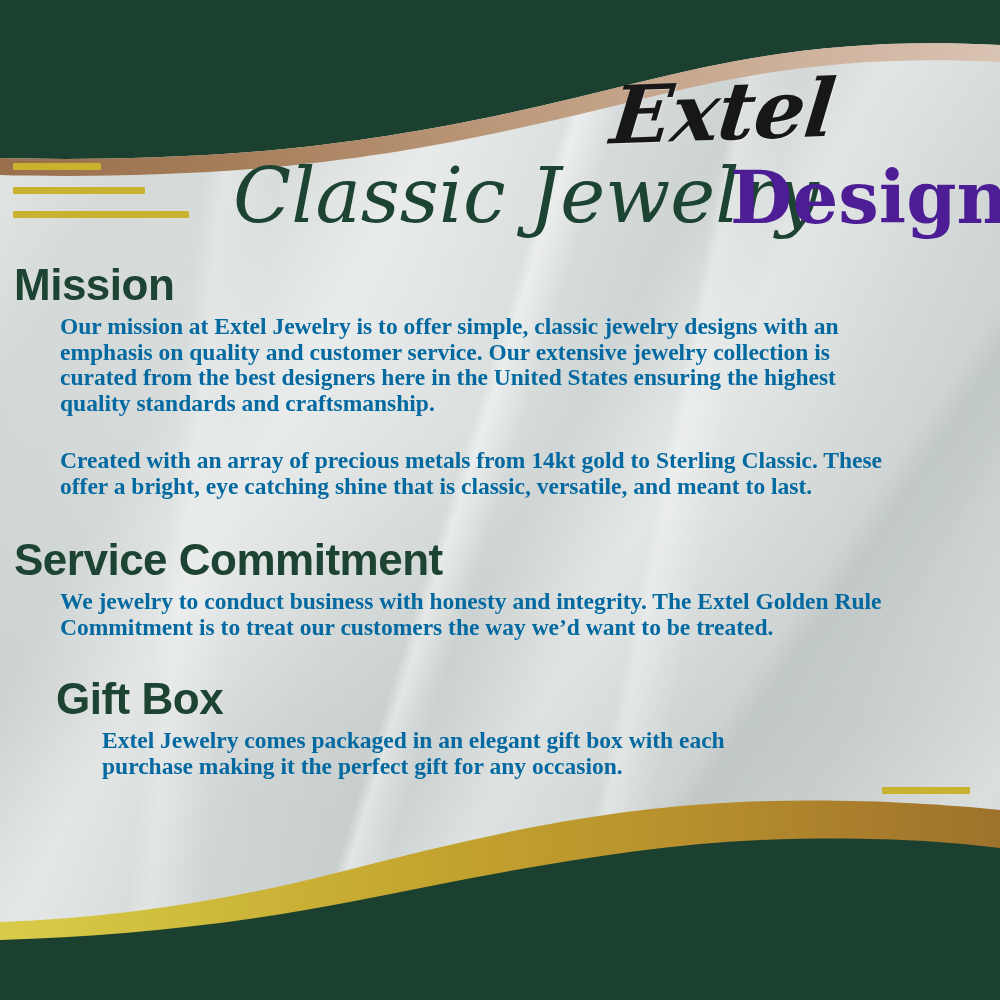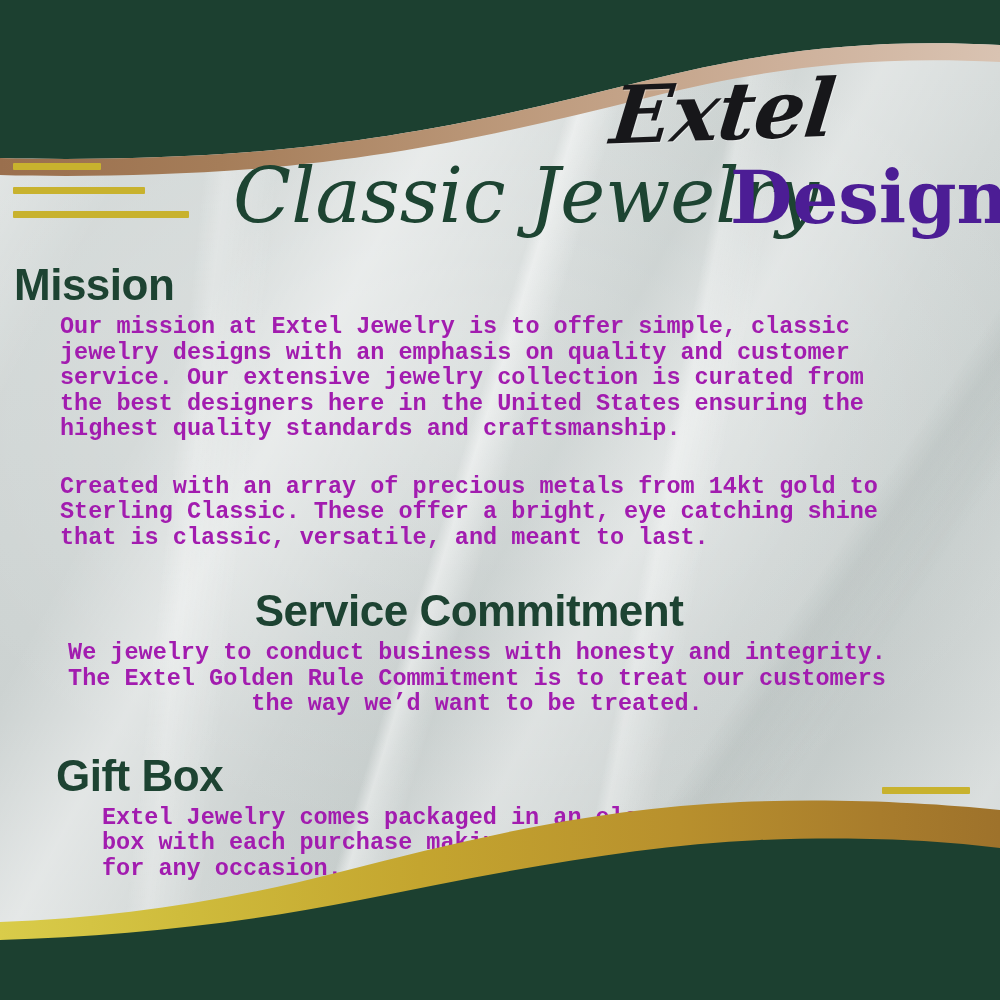--- a/index.html
+++ b/index.html
@@ -129,32 +129,32 @@
     margin: 0 0 2px 14px;
     font-family: "Liberation Sans", sans-serif;
     font-weight: 700;
     font-size: 44px;
     line-height: 54px;
     letter-spacing: -0.5px;
     color: #1d4332;
   }
   .sec-body {
     margin: 0 30px 0 60px;
-    font-family: Liberation Mono, monospace;
+    font-family: Liberation Serif, serif;
     font-weight: 600;
     font-size: 23.5px;
     line-height: 25.5px;
-    color: #a21caf;
+    color: #0369a1;
     max-width: 915px;
   }
   .sec-body.narrow { max-width: 705px; }
 
   .s-mission   { margin-top: 0px;  }
   .s-materials { margin-top: 32px; }
-  .s-service   { margin-top: 34px; text-align: center; }
+  .s-service   { margin-top: 34px; }
   .s-gift      { margin-top: 32px; padding-left: 42px; }
 </style>
 </head>
 <body>
 
 <div class="poster">
 
   <div class="bg-base"></div>
   <div class="bg-fold"></div>
 

